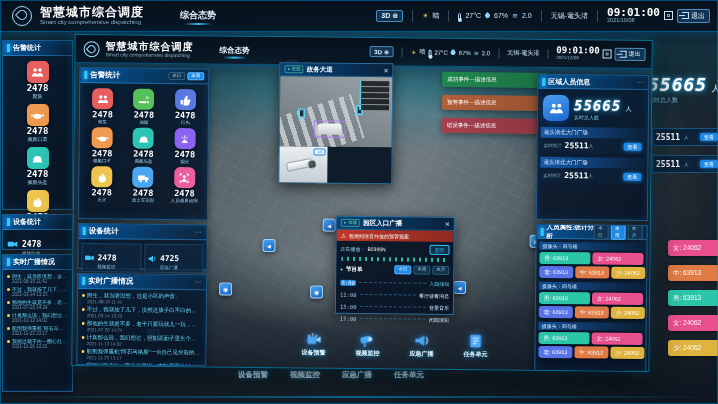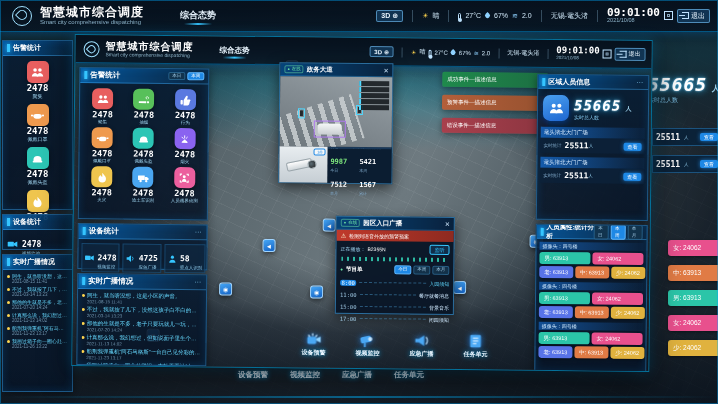--- a/index.html
+++ b/index.html
@@ -646,29 +646,20 @@
         </div>
         <div class="ditem">
           <span class="dev-ic">
               <svg width="10" height="10" viewBox="0 0 16 16" fill="#35c5ff">
                 <path d="M2 6h3l4-3.5v11L5 10H2z"></path>
                 <path d="M11 5a4.5 4.5 0 0 1 0 6" stroke="#35c5ff" stroke-width="1.3" fill="none"></path>
               </svg>
             </span>
           <span><span class="dv">4725</span><div class="dl">应急广播</div></span>
         </div>
-        <div class="ditem">
-          <span class="dev-ic">
-              <svg width="10" height="10" viewBox="0 0 16 16" fill="#35c5ff">
-                <circle cx="8" cy="5" r="2.5"></circle>
-                <path d="M3 14c0-3.5 2.2-5 5-5s5 1.5 5 5z"></path>
-              </svg>
-            </span>
-          <span><span class="dv">58</span><div class="dl">重点人识别</div></span>
-        </div>
       </div>
     </div>
 
     <div class="panel i-log">
       <div class="ph">
         <span>实时广播情况</span>
         <span class="menu">⋯</span>
       </div>
       <div class="log-list">
 
@@ -842,29 +833,20 @@
             <i></i>
             <i></i>
             <i></i>
           </div>
       </div>
       <div class="cam-bot">
         <div class="thumb">
           <span class="badge">1/8</span>
           <span class="cam-body"></span>
         </div>
-        <div class="cam-info">
-          <div class="bar">编号:58362 (设备编码83581)</div>
-          <div class="cstats">
-            <span class="cstat"><span class="v green">9987</span><div class="l">今日</div></span>
-            <span class="cstat"><span class="v">5421</span><div class="l">本周</div></span>
-            <span class="cstat"><span class="v">7512</span><div class="l">本月</div></span>
-            <span class="cstat"><span class="v">1567</span><div class="l">累计</div></span>
-          </div>
-        </div>
       </div>
     </div>
 
     <div class="panel bc-pop">
       <div class="pop-h">
         <span class="tag-on">在线</span>
         <span class="ttl">园区入口广播</span>
         <span class="x">×</span>
       </div>
       <div class="alertbar">

